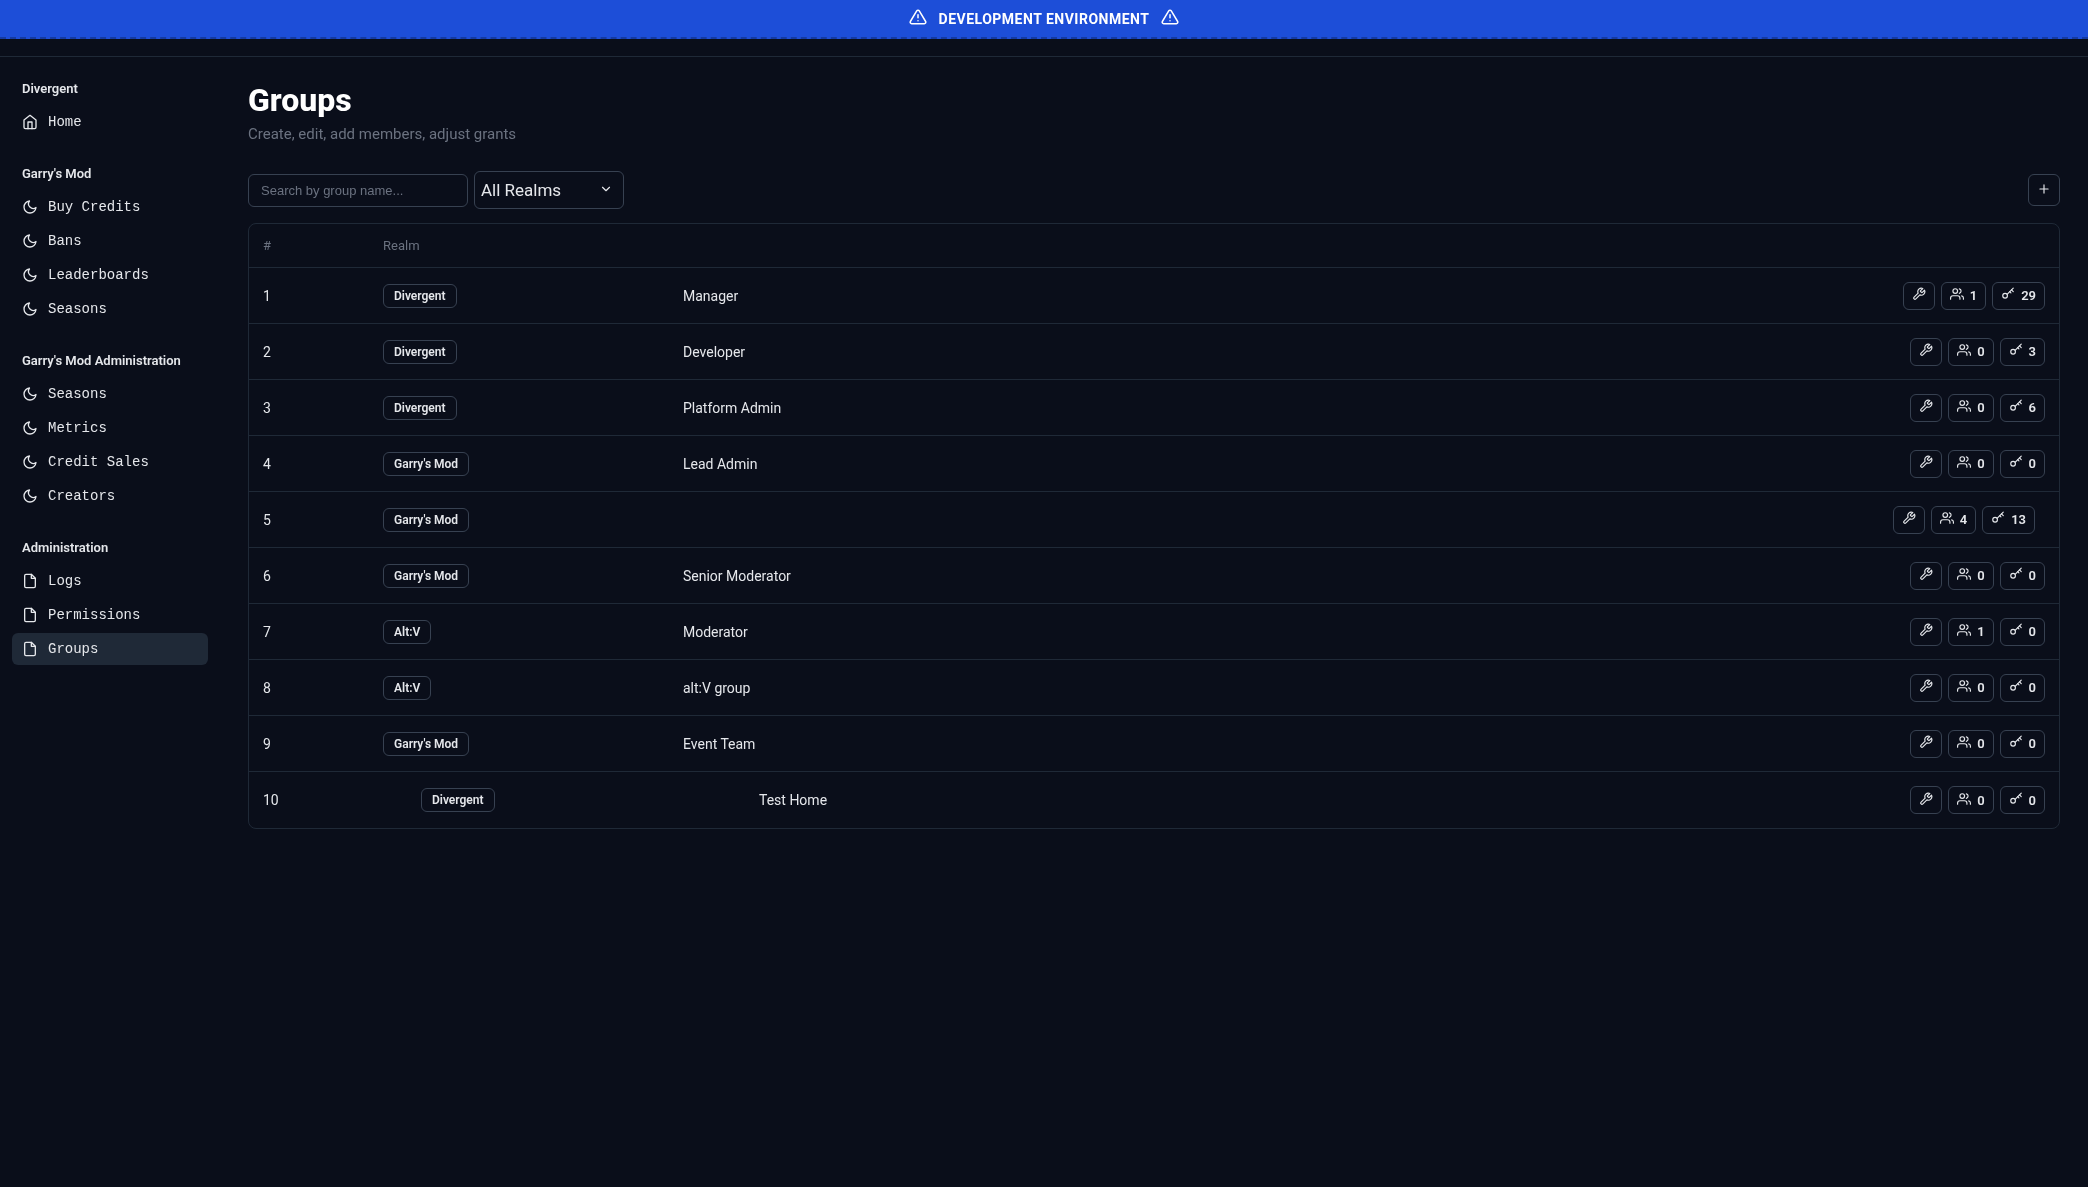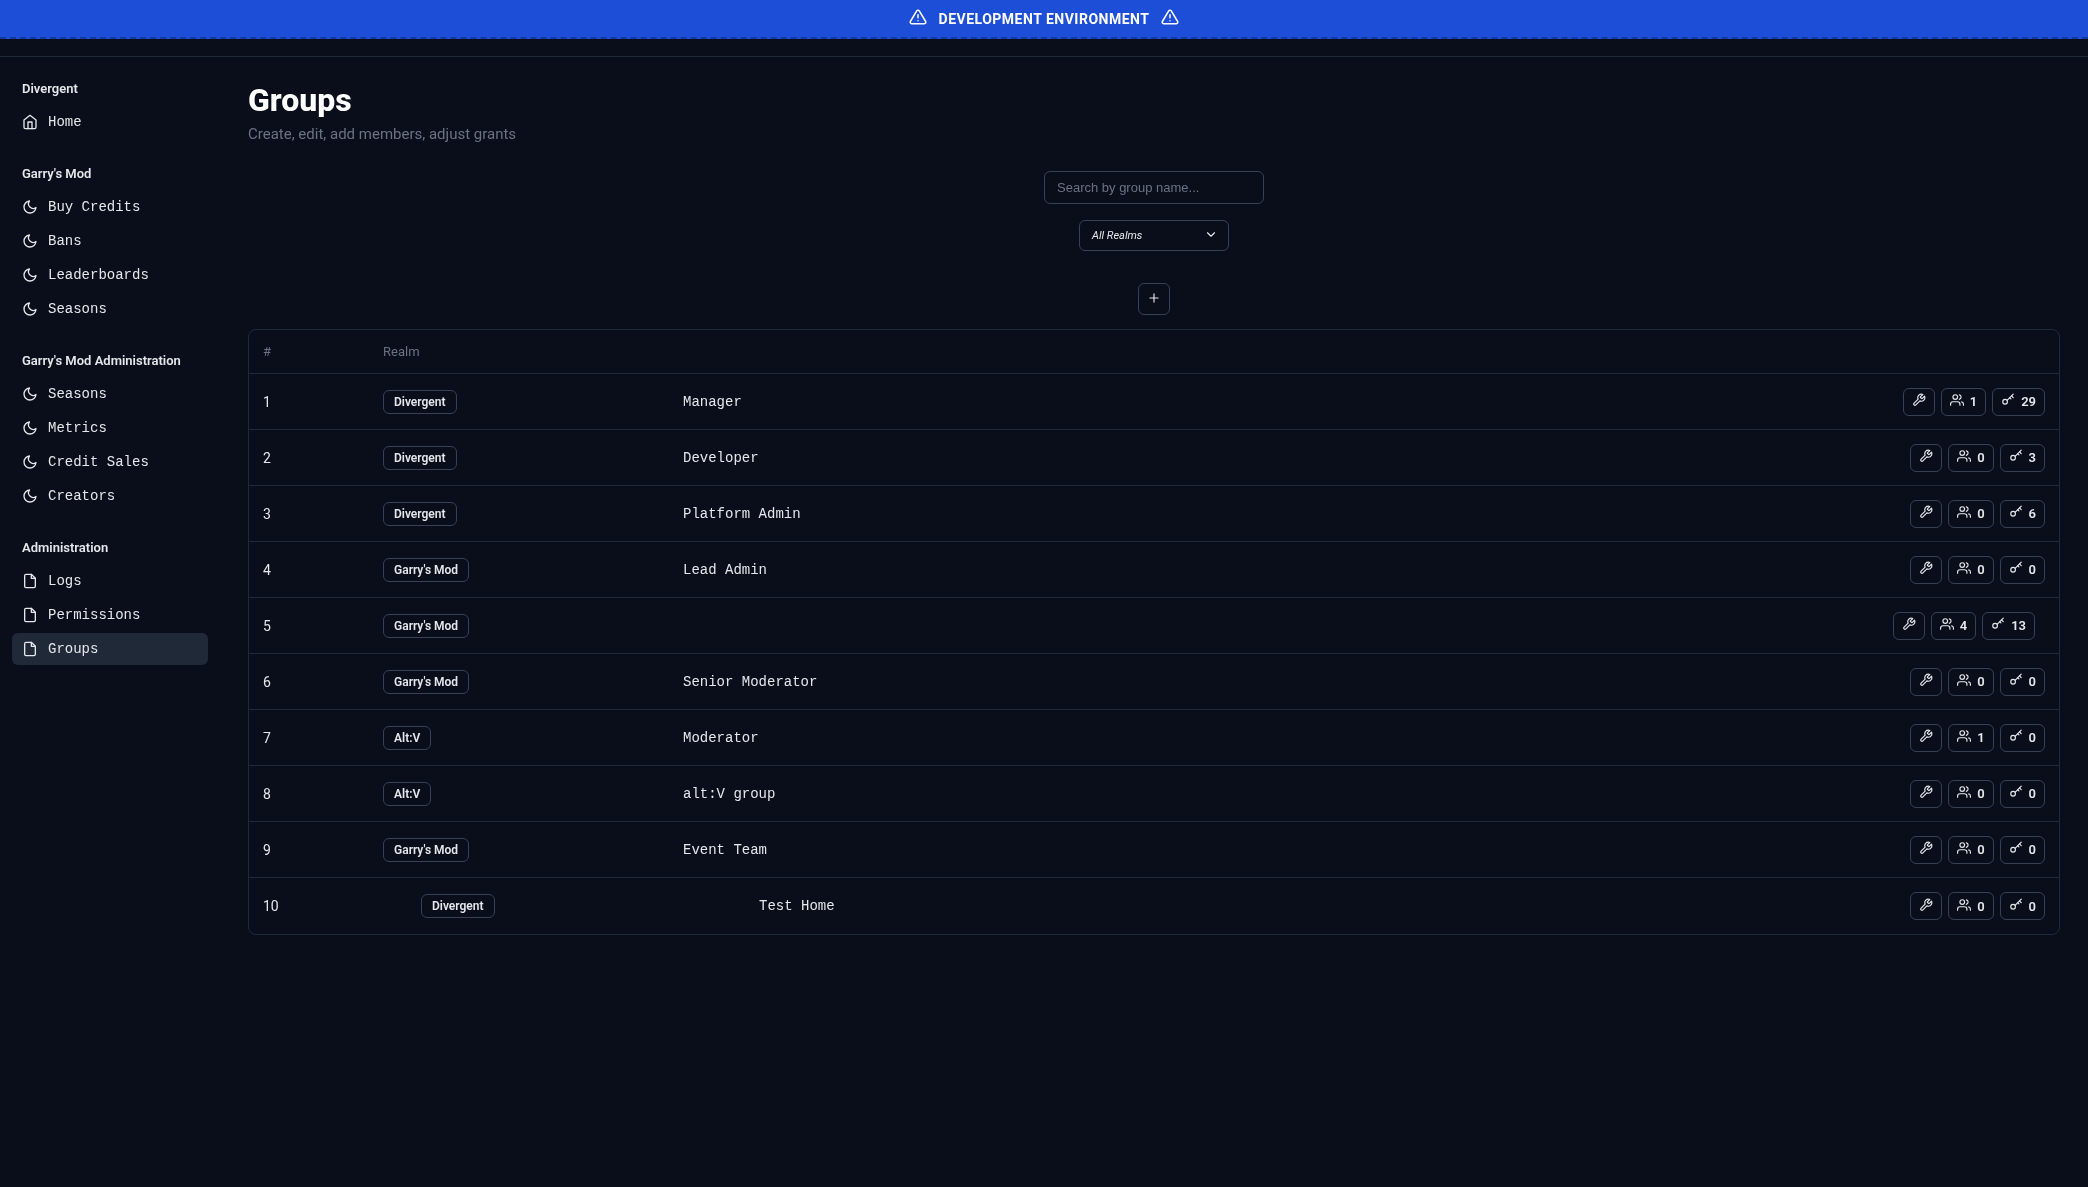--- a/index.html
+++ b/index.html
@@ -67,47 +67,45 @@
   margin-bottom: 6px;
 }
 .page-subtitle {
   font-size: 15px;
   color: #6b7280;
   margin-bottom: 28px;
 }
 .toolbar {
   display: flex;
   align-items: center;
-  gap: 16px;
+  gap: 6px;
   margin-bottom: 14px;
-  flex-direction: column;
 }
 .search-input {
   background: transparent;
   border: 1px solid #374151;
   border-radius: 6px;
   padding: 8px 12px;
   color: #e5e7eb;
   font-size: 13px;
   width: 220px;
   outline: none;
 }
 .search-input::placeholder { color: #6b7280; }
 .select-wrap {
   position: relative;
   border: 1px solid #374151;
   border-radius: 6px;
-  padding: 8px 36px 8px 12px;
-  font-size: 11px;
+  padding: 8px 36px 8px 6px;
+  font-size: 17px;
   color: #e5e7eb;
   cursor: pointer;
   display: flex;
   align-items: center;
   min-width: 150px;
-  font-style: italic;
 }
 .select-wrap .chev {
   position: absolute;
   right: 10px;
   top: 50%;
   transform: translateY(-50%);
 }
 .spacer { flex: 1; }
 .add-btn {
   border: 1px solid #374151;
@@ -147,21 +145,21 @@
 .col-num { color: #e5e7eb; }
 .badge {
   display: inline-block;
   border: 1px solid #374151;
   border-radius: 6px;
   padding: 4px 10px;
   font-size: 12px;
   font-weight: 600;
   color: #e5e7eb;
 }
-.col-name { color: #e5e7eb; font-family: Liberation Mono, monospace; }
+.col-name { color: #e5e7eb; }
 .actions {
   display: flex;
   gap: 6px;
   justify-content: flex-end;
 }
 .pill {
   border: 1px solid #374151;
   border-radius: 6px;
   height: 28px;
   display: flex;

